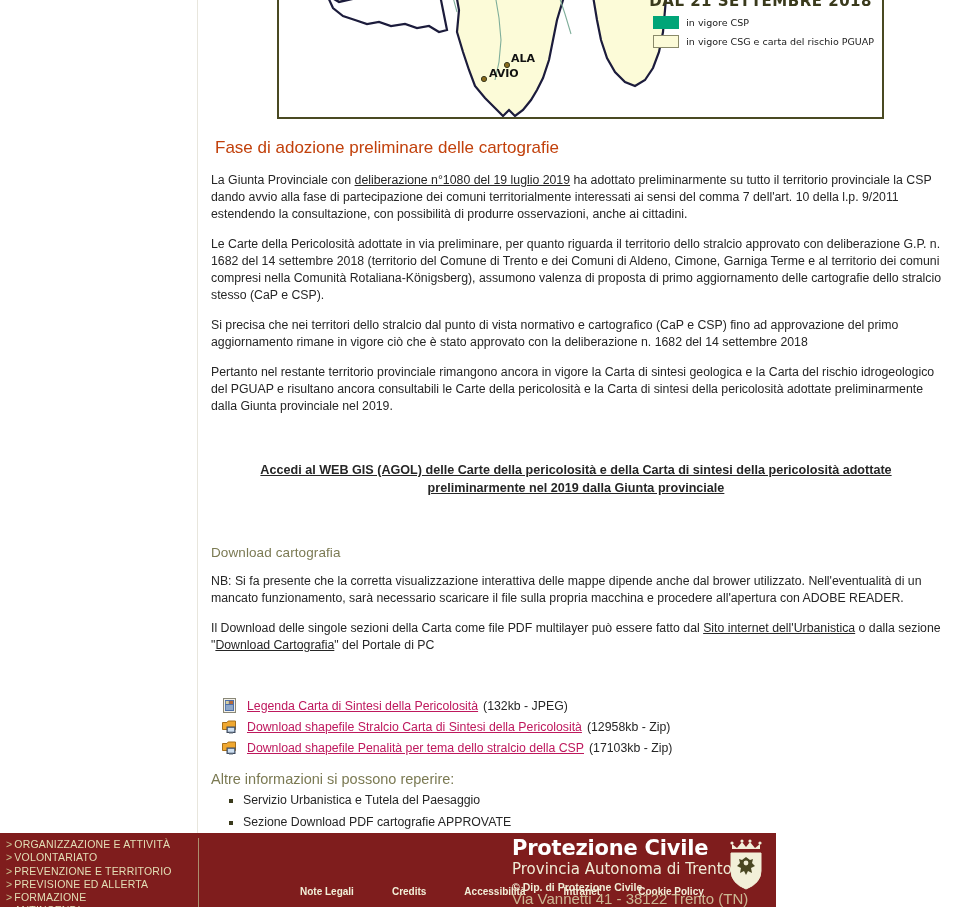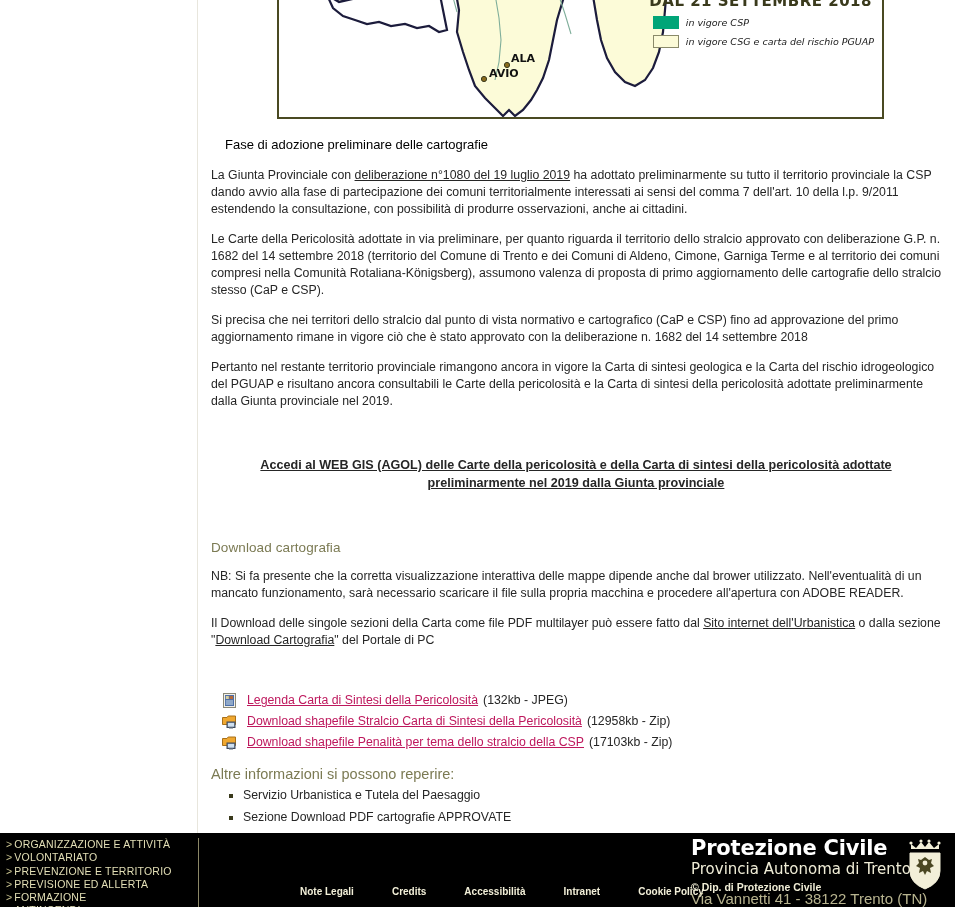--- a/index.html
+++ b/index.html
@@ -43,36 +43,36 @@
   .map-inner { position: absolute; inset: 0; }
   .map-svg { position: absolute; left: 0; top: -60px; }
 
   .map-title {
     position: absolute; right: 10px; top: -8px;
     font-family: "DejaVu Sans", sans-serif;
     font-weight: bold; font-size: 15px;
     color: #3a3a1c; letter-spacing: .5px;
     white-space: nowrap;
   }
-  .legend { position: absolute; right: 8px; top: 16px; font-style: italic; }
+  .legend { position: absolute; right: 8px; top: 16px; }
   .legend-row { display: flex; align-items: center; margin-bottom: 6px; }
   .swatch {
     width: 26px; height: 13px; margin-right: 7px;
     border: 1px solid #555; flex: none;
   }
   .swatch.csp { background: #00a578; border-color: #00a578; }
   .swatch.csg { background: #fcfbd8; border-color: #8a8a6a; }
   .legend-label { font-size: 9.5px; color: #1a1a1a; white-space: nowrap;
     font-family: "DejaVu Sans", sans-serif; }
 
   
   .section { padding: 0 4px 0 6px; }
   h3.sub {
-    font-size: 13px; font-weight: normal; color: #000000;
-    margin: 18px 0 0 14px; line-height: 1.3;
+    font-size: 17px; font-weight: normal; color: #c2410c;
+    margin: 18px 0 0 4px; line-height: 1.3;
   }
   p.body {
     font-size: 12.3px; line-height: 1.38; margin: 13px 0 0 0;
     color: #262626; text-align: left;
   }
   a.inline {
     color: #262626; text-decoration: underline; cursor: pointer;
   }
 
   .weblink-wrap { text-align: center; margin: 46px 0 0 0; padding: 0 8px; }
@@ -107,22 +107,22 @@
     position: relative; padding-left: 14px; line-height: 1.3;
   }
   ul.bullets li::before {
     content: ""; position: absolute; left: 0; top: 6px;
     width: 4px; height: 4px; background: #3a3a1c;
   }
 
   
   .footer {
     position: absolute; left: 0; top: 833px;
-    width: 955px; height: 74px;
-    background: #000000;
+    width: 776px; height: 74px;
+    background: #7f1d1d;
     overflow: hidden;
   }
   .footer-divider {
     position: absolute; left: 198px; top: 5px;
     width: 1px; height: 69px; background: #b9b48a; opacity: .75;
   }
   .footer-nav { position: absolute; left: 6px; top: 5px; width: 190px; }
   .fnav-item {
     font-size: 10.5px; color: #e3dfb6; letter-spacing: .2px;
     line-height: 13.3px; white-space: nowrap; cursor: pointer;

